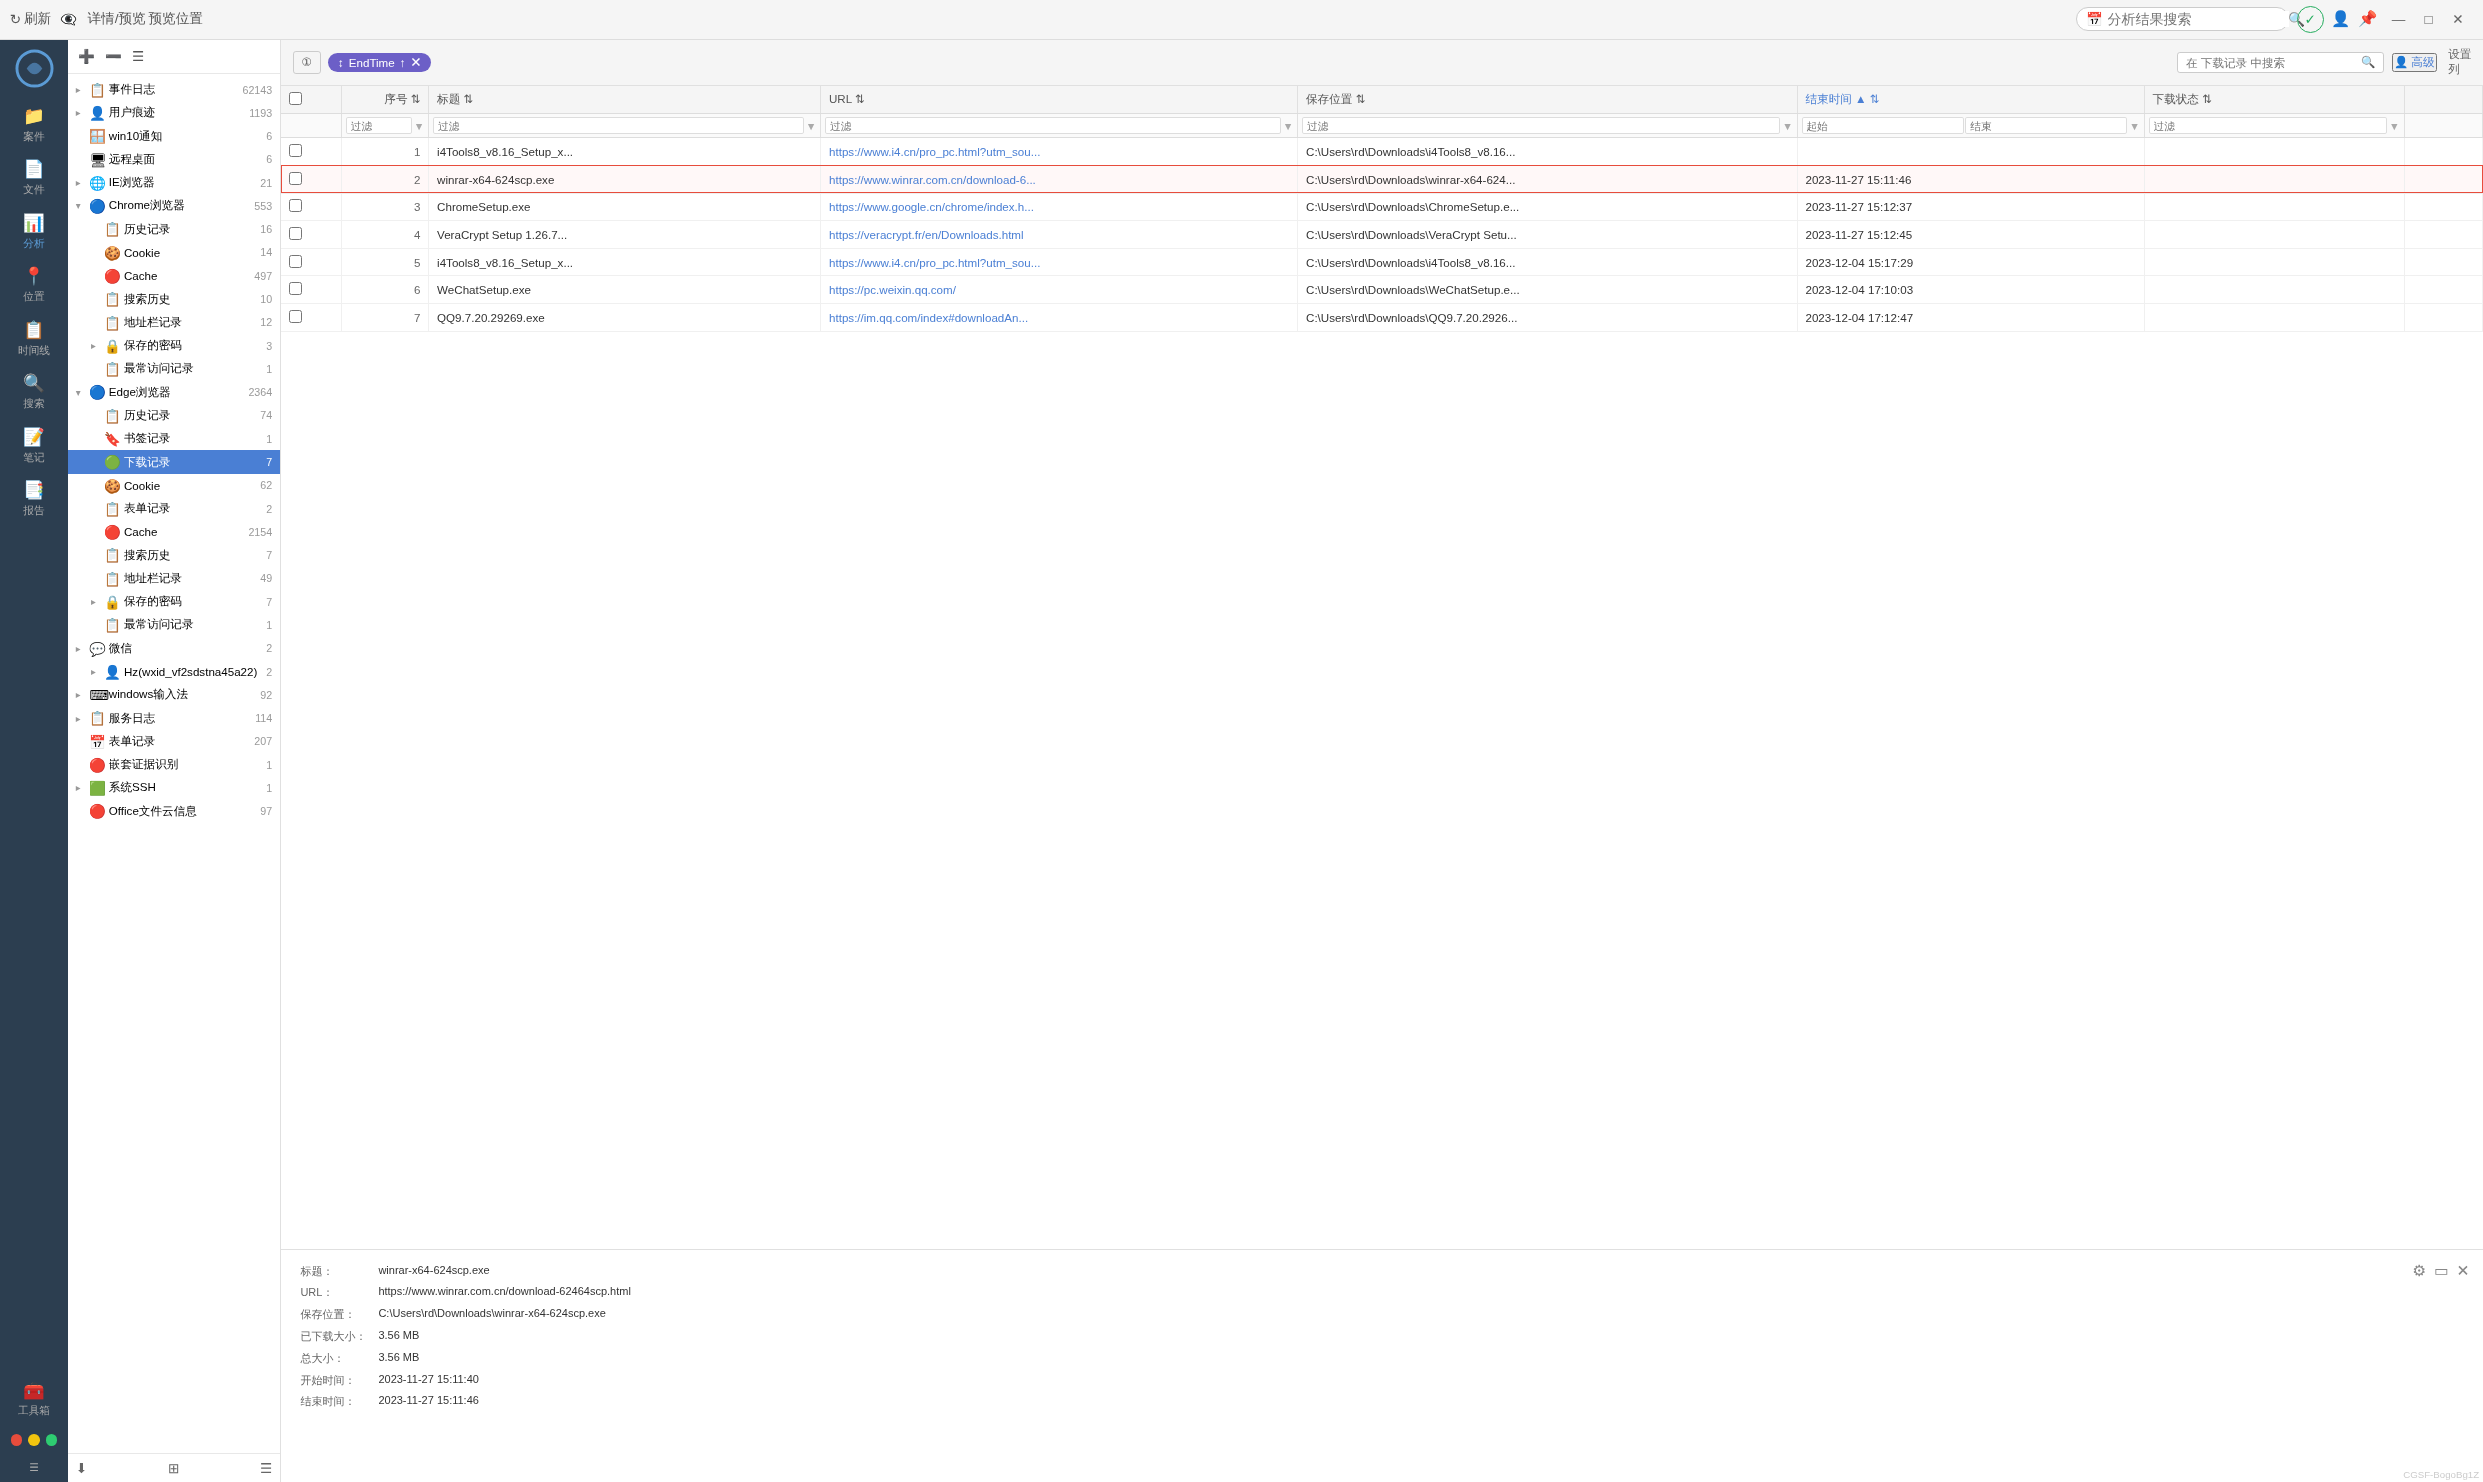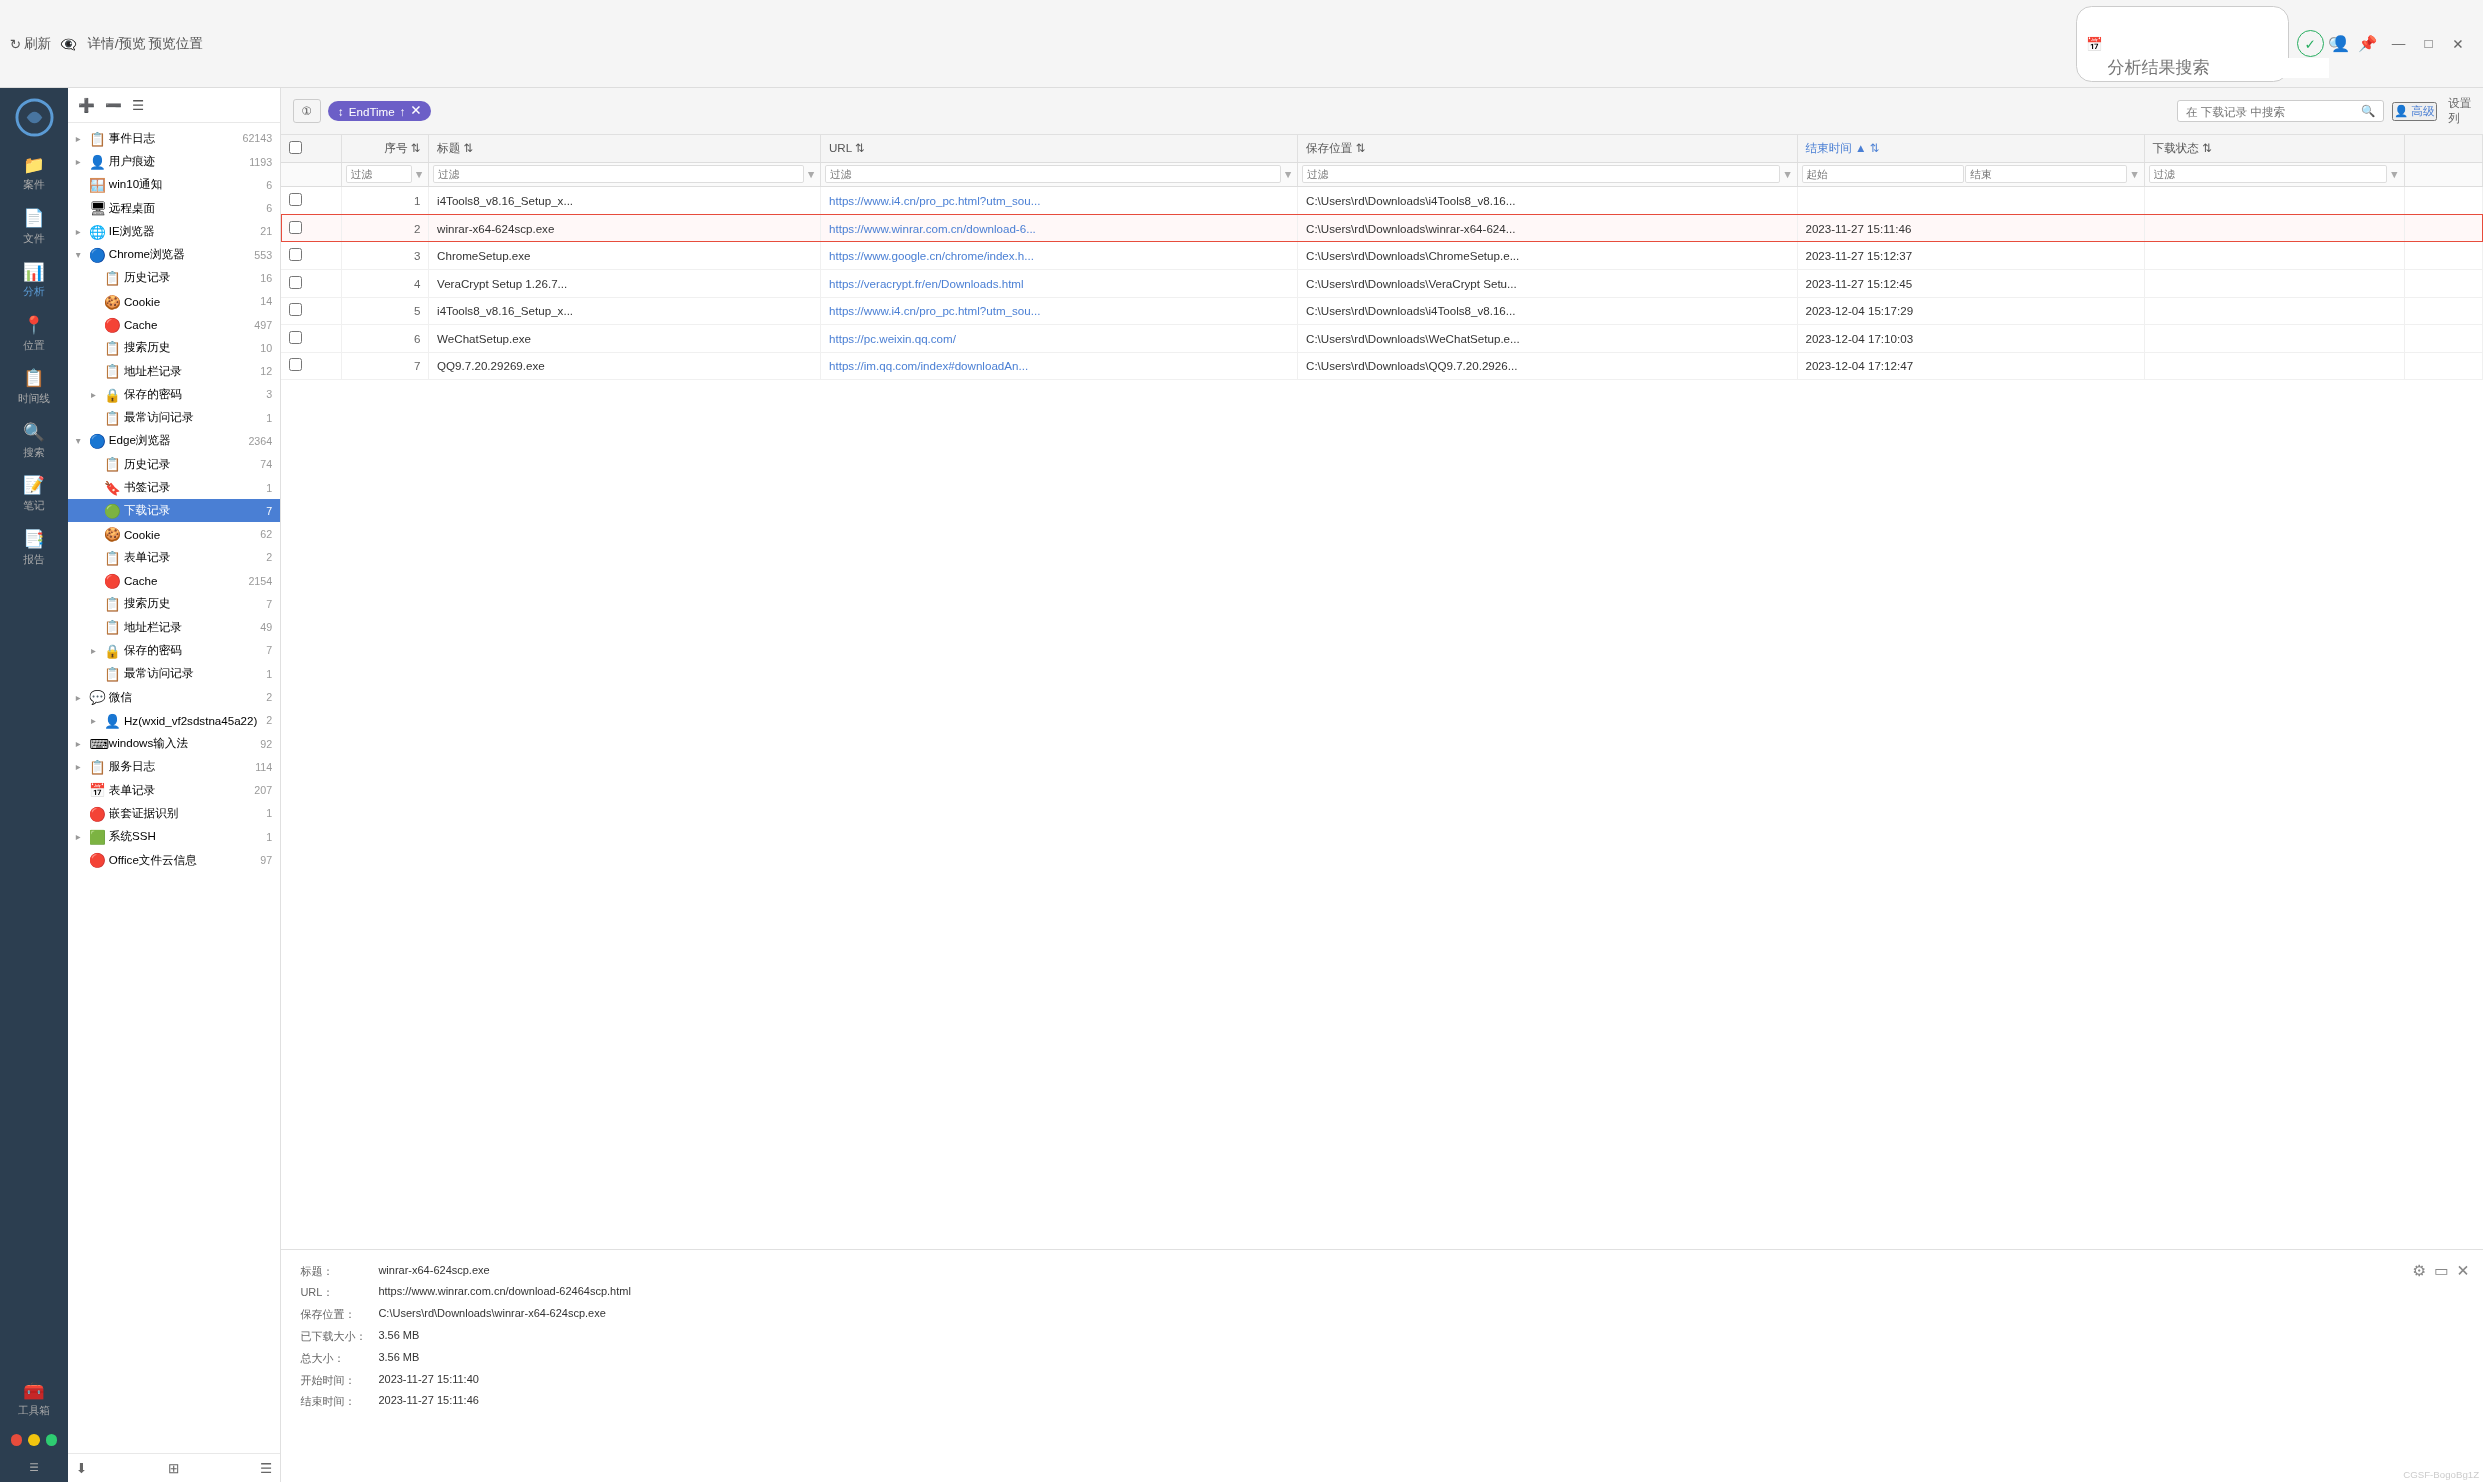--- a/index.html
+++ b/index.html
@@ -112,21 +112,21 @@
         <span>👁‍🗨</span>
       </button>
       <button class="preview-btn">
         <span>详情/预览</span>
         <span>预览位置</span>
       </button>
     </div>
     <div class="global-bar-right">
       <div class="global-search">
         <span style="font-size:13.6px; color:#888; margin-right:3.9px;">📅</span>
-        <input type="text" style="flex: 1 1 0%; border: none; outline: none; font-size: 17px; margin-top: 48px;" placeholder="分析结果搜索">
+        <input type="text" style="flex: 1 1 0%; border: none; outline: none; font-size: 14px;" placeholder="分析结果搜索">
         <span style="font-size:13.6px; color:#888;">🔍</span>
       </div>
       <button class="shield-btn">✓</button>
       <button class="top-icon-btn">👤</button>
       <button class="top-icon-btn">📌</button>
       <button class="win-btn">—</button>
       <button class="win-btn">□</button>
       <button class="win-btn">✕</button>
     </div>
   </div>

